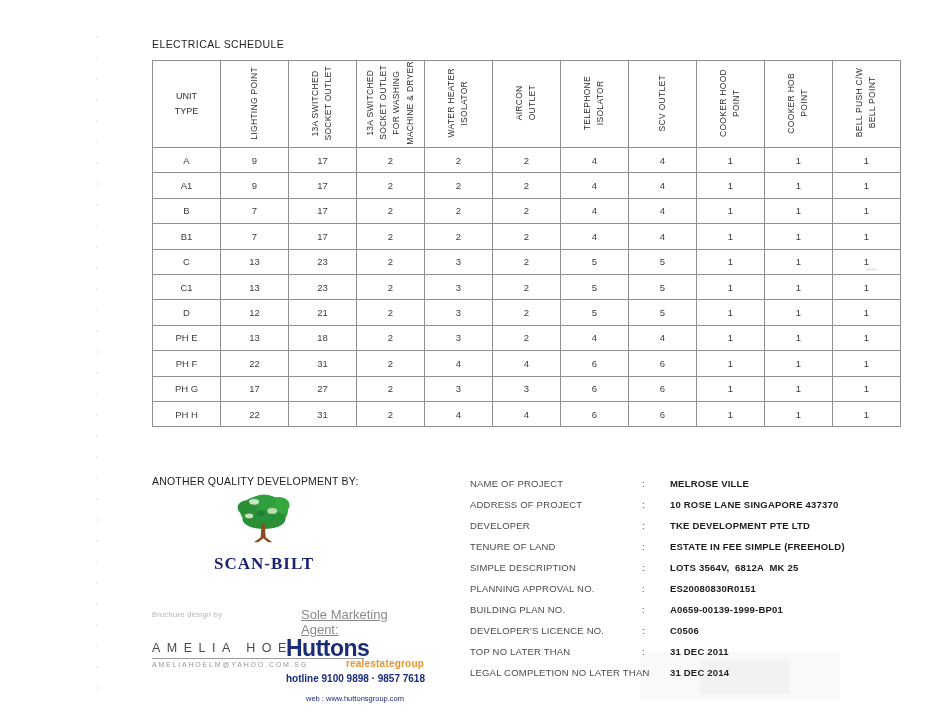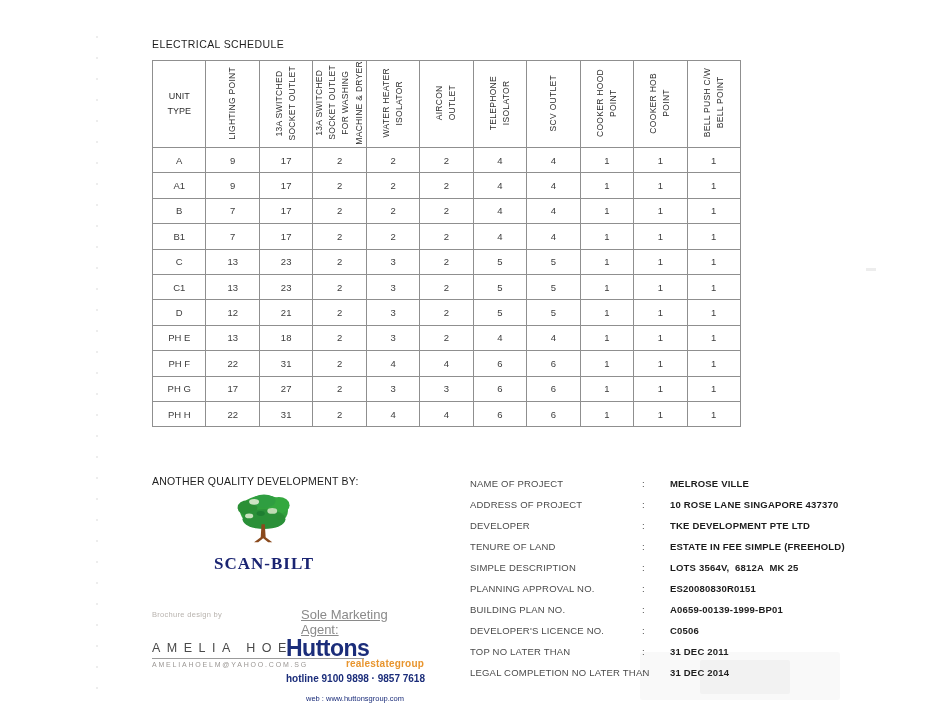--- a/index.html
+++ b/index.html
@@ -13,21 +13,21 @@
   .dotted-line{
     left:96px;top:36px;width:2px;height:664px;
     background:repeating-linear-gradient(to bottom,#ededed 0 2px,transparent 2px 21px);
   }
 
   
   .doc-title{left:152px;top:38px;font-size:10.5px;font-weight:normal;color:#1f1f1f;letter-spacing:.4px;}
 
   
   .schedule{left:152px;top:60px;}
-  table{border-collapse:collapse;table-layout:fixed;width:589px;}
+  table{border-collapse:collapse;table-layout:fixed;width:749px;}
   th,td{border:1px solid #8f8f8f;padding:0;}
   thead th{height:86px;vertical-align:middle;text-align:center;font-weight:normal;font-size:8.5px;color:#2e2e2e;background:#fff;}
   .vtext{writing-mode:vertical-rl;transform:rotate(180deg);white-space:pre-line;line-height:1.55;letter-spacing:.3px;display:inline-block;}
   .htext{white-space:pre-line;line-height:1.7;font-size:9px;display:inline-block;}
   tbody td{height:24.4px;text-align:center;font-size:9.5px;color:#3c3c3c;background:#fff;}
 
   
   .dev-by{left:152px;top:475px;font-size:10.5px;color:#222;letter-spacing:.2px;}
   .logo-block{left:205px;top:491px;width:118px;text-align:center;}
   .logo-name{font-family:"Liberation Serif",serif;font-weight:bold;font-size:17px;color:#1a2472;letter-spacing:1px;margin-top:1px;}

